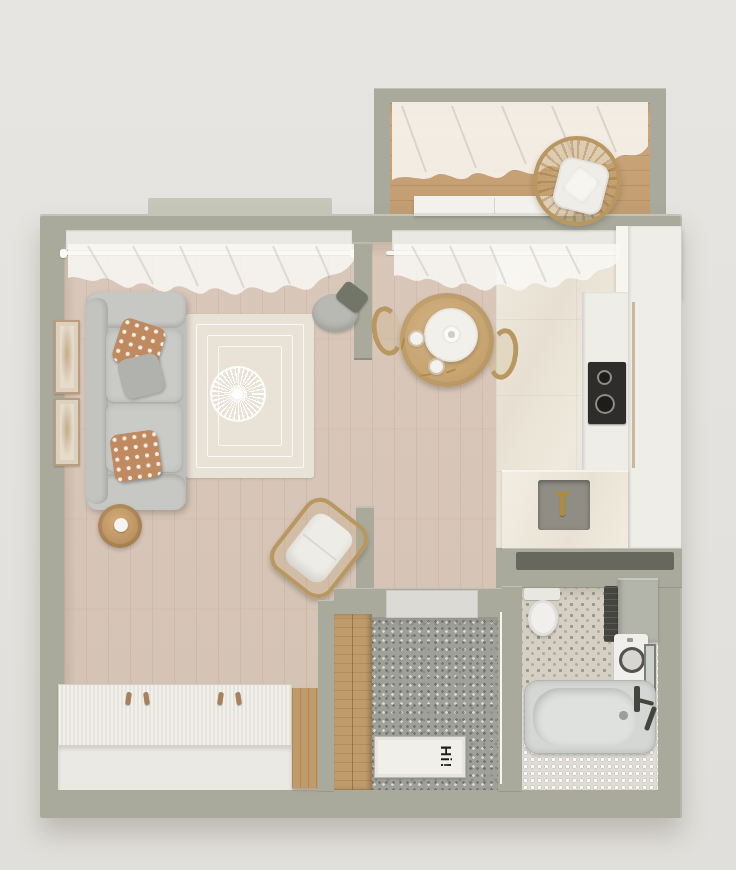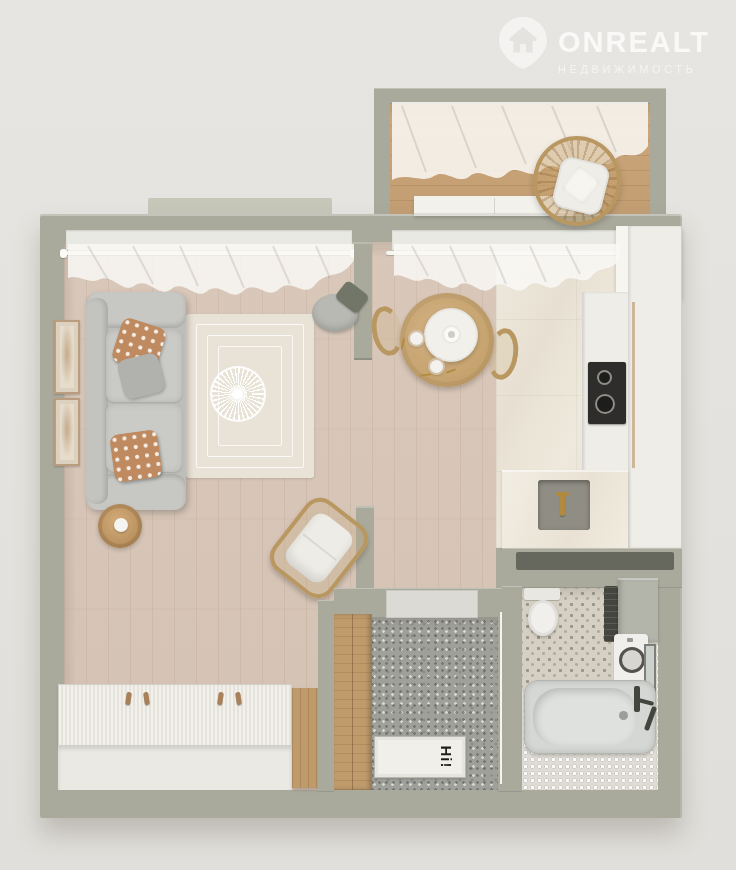--- a/index.html
+++ b/index.html
@@ -381,25 +381,14 @@
   </div>
   <div class="el mirror"></div>
   <div class="el tub">
     <div class="tub-inner"></div>
     <div class="tub-drain"></div>
   </div>
   <div class="el faucet-col"></div>
   <div class="el faucet-arm"></div>
   <div class="el shower-wand"></div>
 
-  <div class="el watermark">
-    <svg width="50" height="54" viewBox="0 0 52 56">
-      <path d="M26 1 C12.2 1 1 11.8 1 25.2 c0 7.4 4.5 13.9 9.4 19.2 C15.3 49.7 21 53.6 26 55 c5 -1.4 10.7 -5.3 15.6 -10.6 c4.9 -5.3 9.4 -11.8 9.4 -19.2 C51 11.8 39.8 1 26 1 Z" fill="rgba(255,255,255,.55)"></path>
-      <path d="M26 11 L12 23 v3 h4 v12 h20 V26 h4 v-3 Z" fill="#e5e3df"></path>
-      <rect x="23" y="29" width="6" height="9" fill="rgba(255,255,255,.55)"></rect>
-    </svg>
-    <div class="wm-text">
-      <div class="wm-brand">ONREALT</div>
-      <div class="wm-sub">НЕДВИЖИМОСТЬ</div>
-    </div>
-  </div>
 
 </div>
 
 </body></html>

